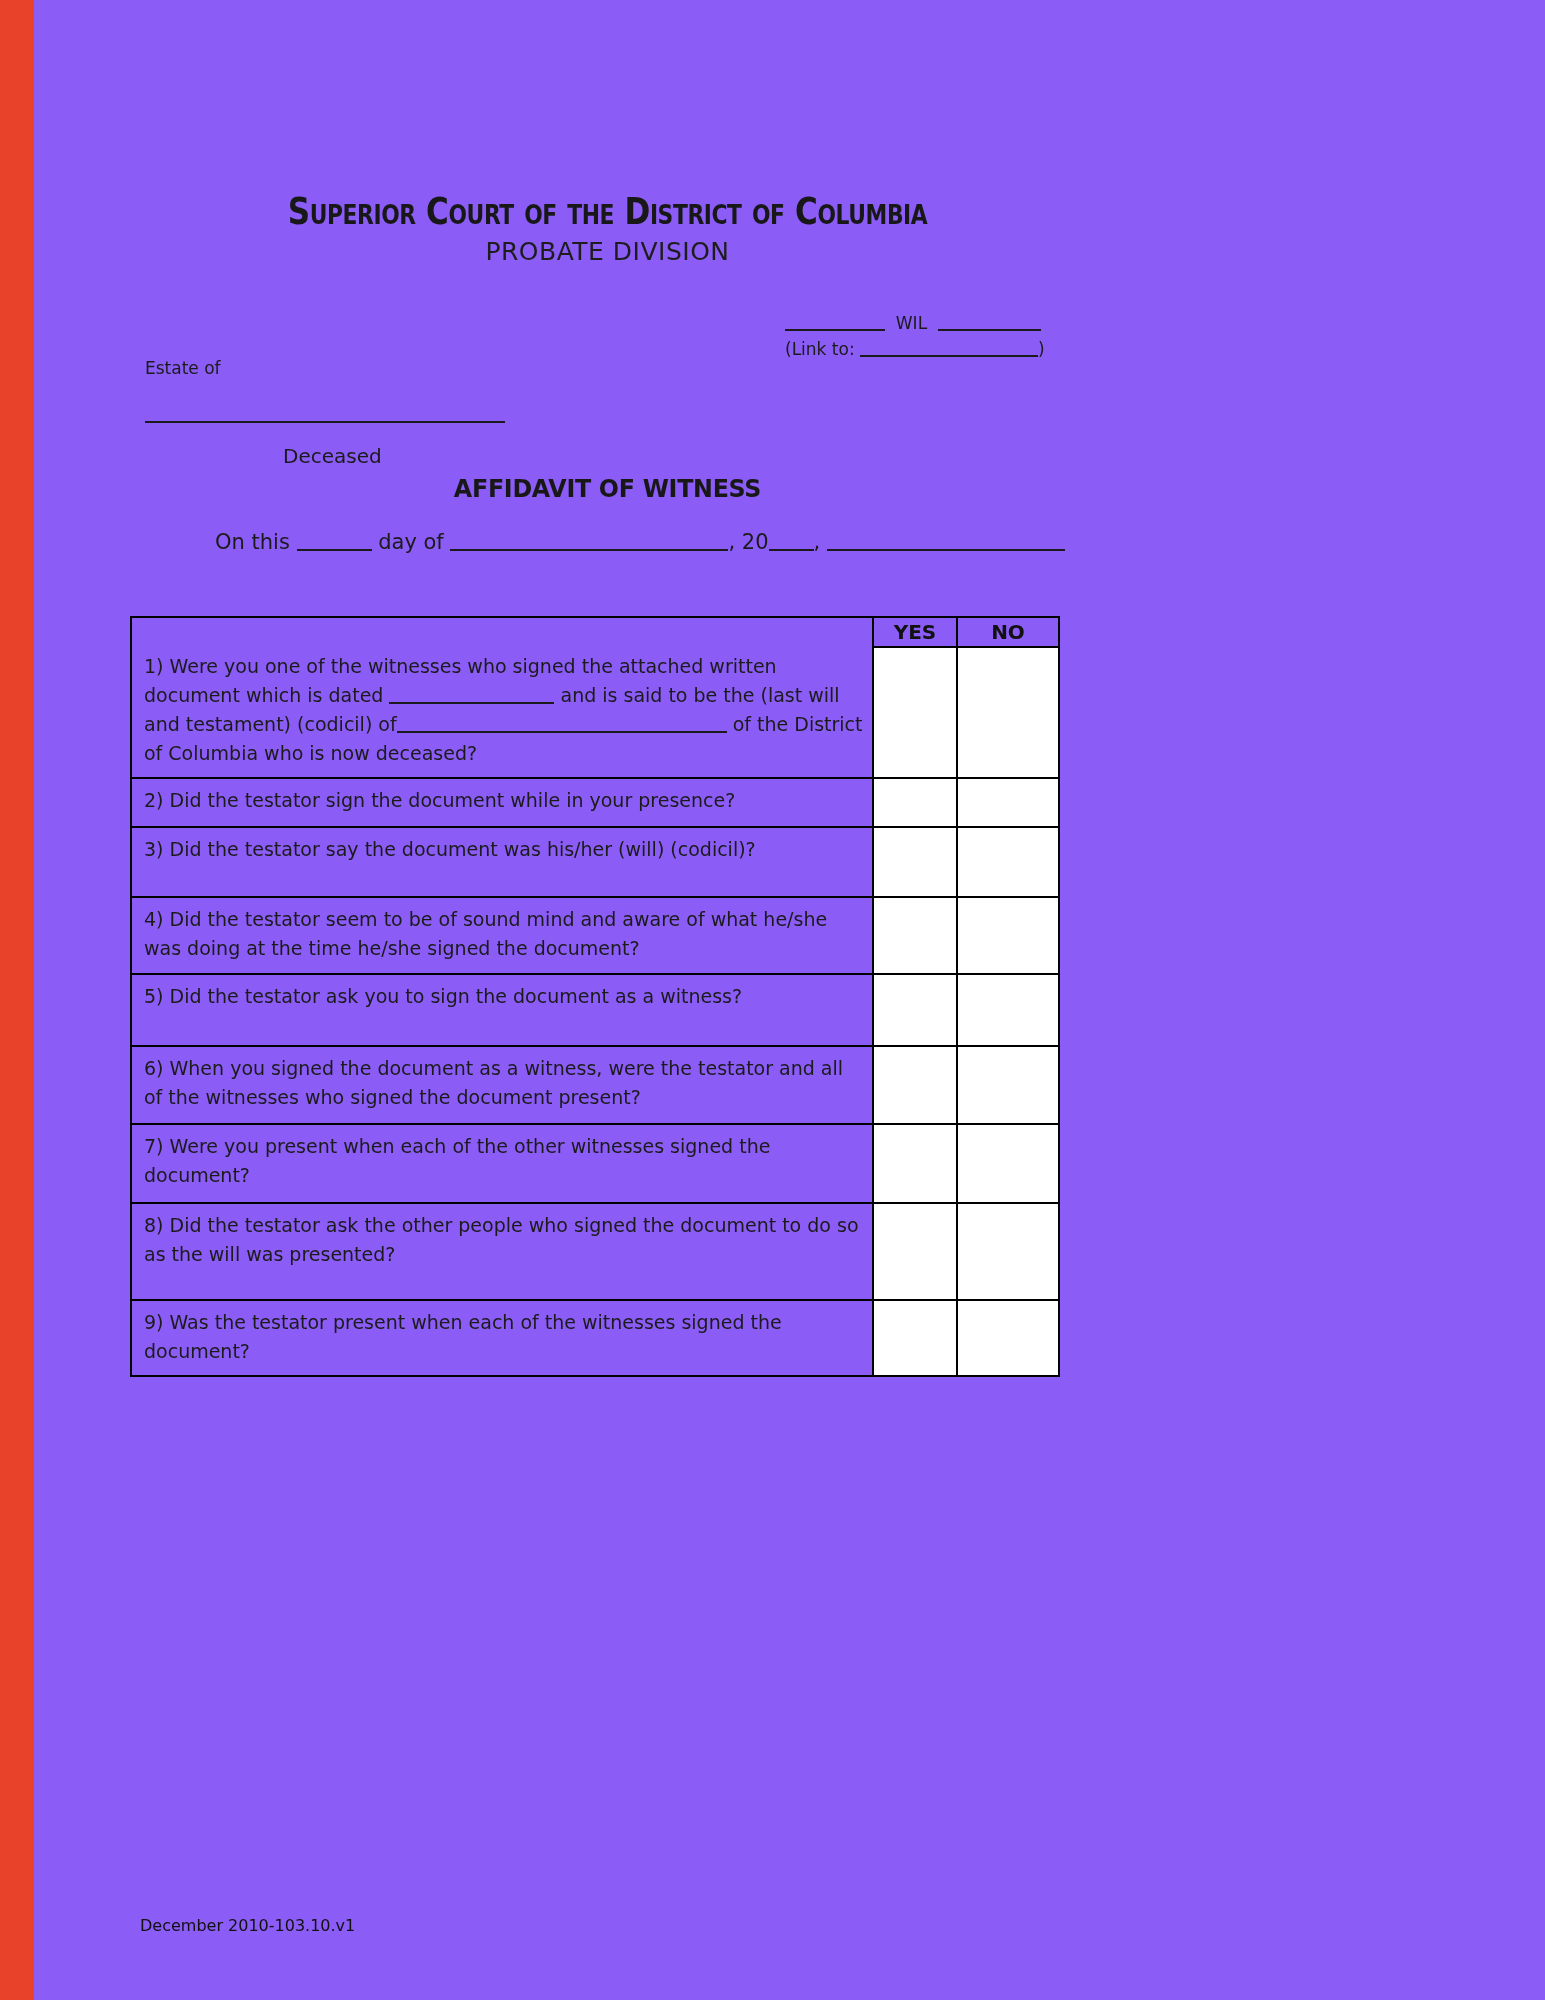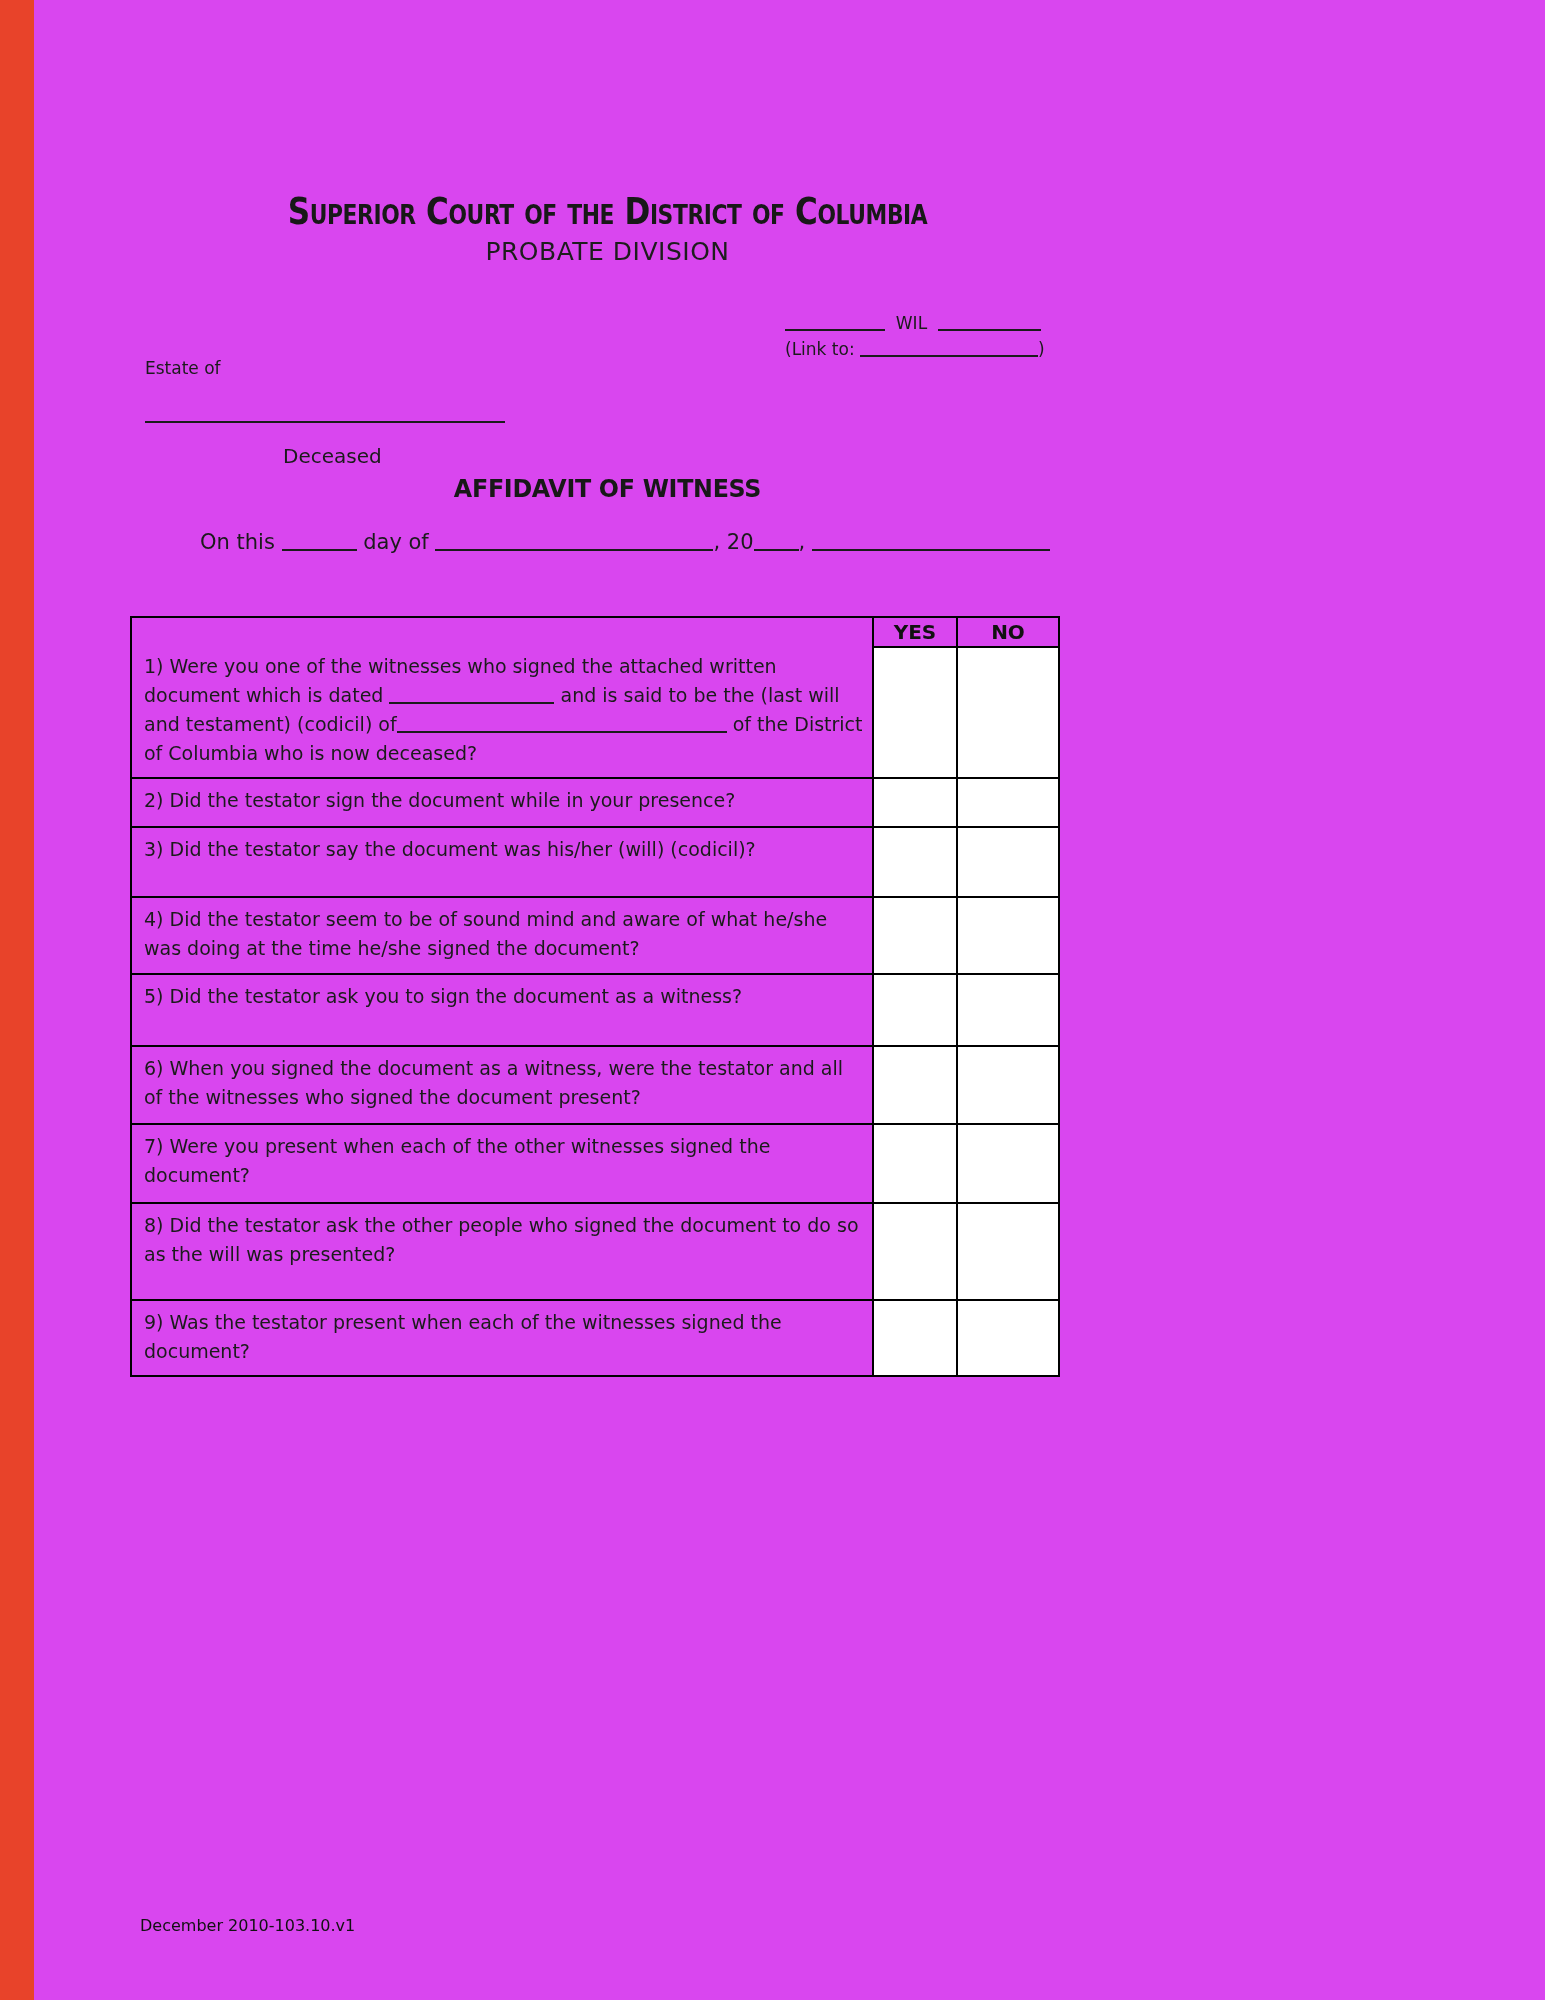--- a/index.html
+++ b/index.html
@@ -1,19 +1,19 @@
 <!DOCTYPE html>
 <html><head>
 <meta charset="utf-8">
 <style>
   html,body { margin:0; padding:0; background:#ffffff; }
   .page {
     position:relative;
     width:1545px; height:2000px;
-    background:#d946ef;
+    background:#8b5cf6;
     font-family:"DejaVu Sans","Liberation Sans",sans-serif;
     color:#1b1b1b;
     overflow:hidden;
   }
   .accent-bar {
     position:absolute; left:0; top:0;
     width:34px; height:2000px;
     background:#e8432a;
   }
   .court-title {
@@ -43,21 +43,21 @@
   }
   .deceased { position:absolute; left:283px; top:444px; font-size:20px; }
   .heading {
     position:absolute; left:145px; width:925px; top:474px;
     text-align:center;
     font-weight:bold; font-size:25px; letter-spacing:-0.3px;
     transform:scaleX(0.95); transform-origin:50% 50%;
     color:#181818;
     white-space:nowrap;
   }
-  .intro { position:absolute; left:130px; top:527px; width:940px; font-size:21px; line-height:31px; }
+  .intro { position:absolute; left:145px; top:527px; width:940px; font-size:21px; line-height:31px; }
   .intro-l1 { padding-left:70px; white-space:nowrap; }
   .qtable {
     position:absolute; left:130px; top:616px;
     border-collapse:collapse;
     table-layout:fixed;
     width:928px;
   }
   .qtable col.c-q  { width:742px; }
   .qtable col.c-y  { width:84px; }
   .qtable col.c-n  { width:102px; }

